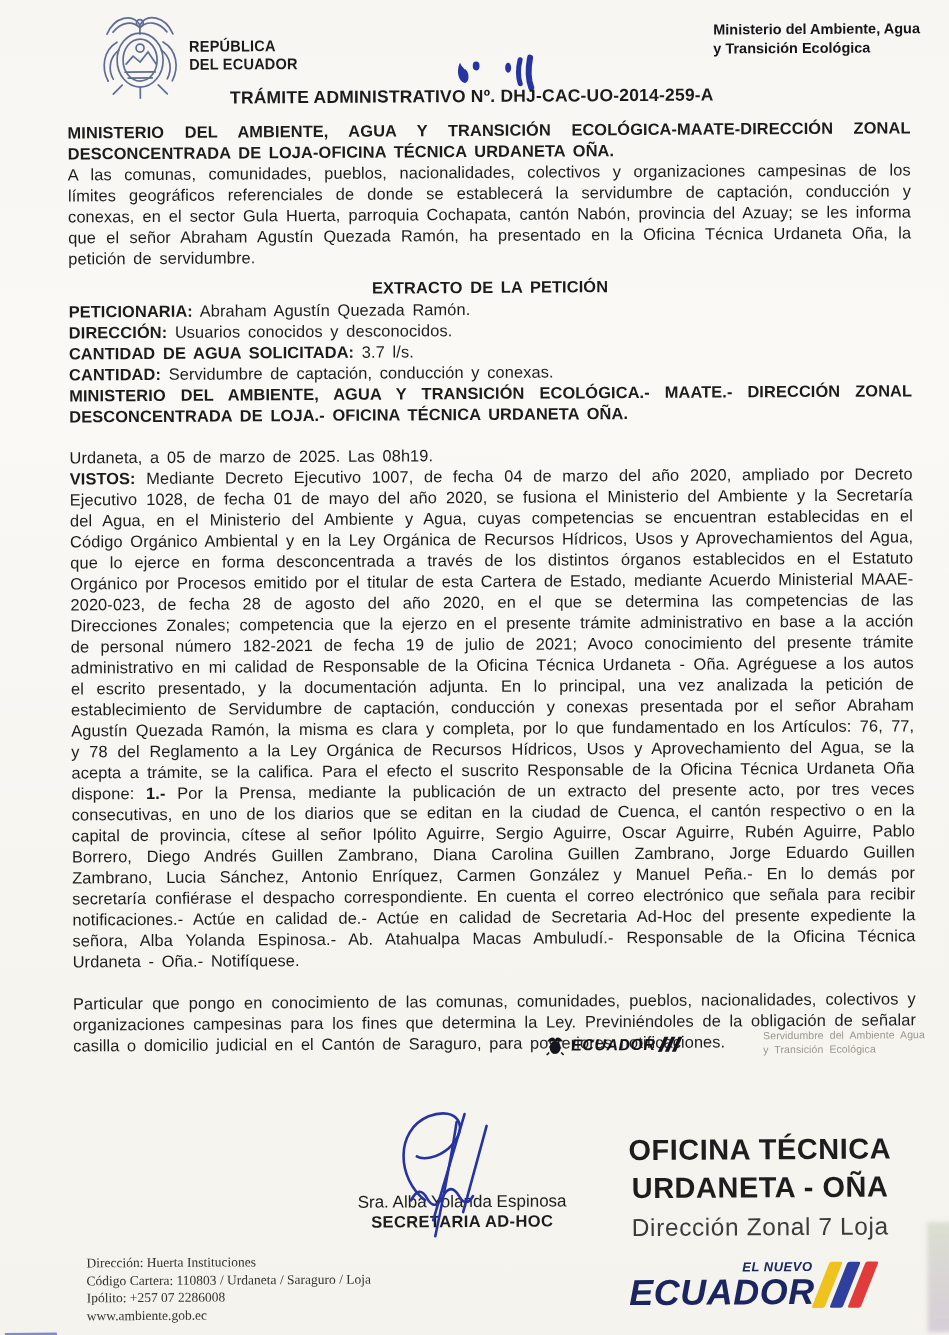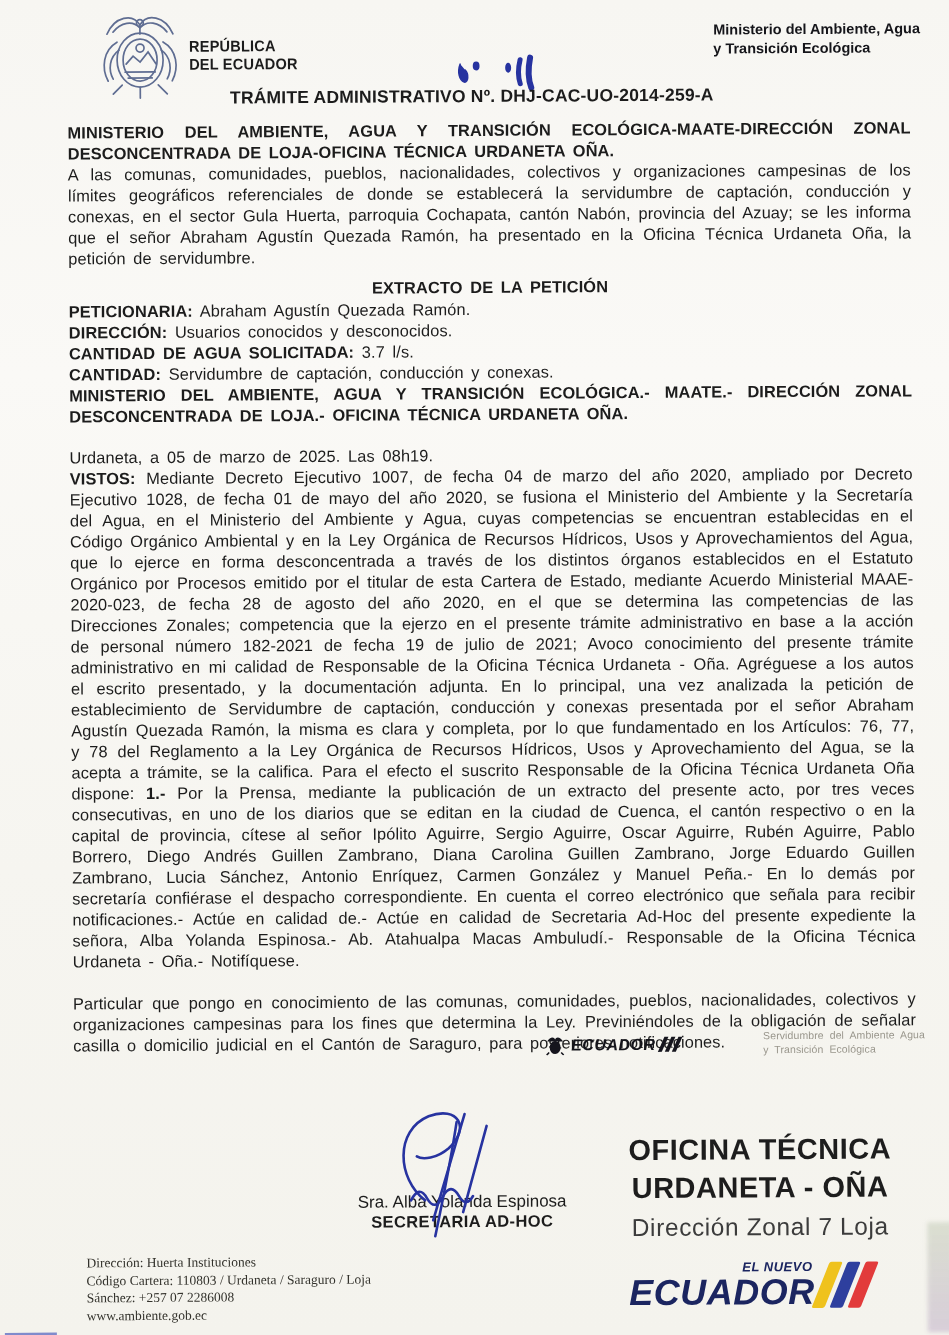--- a/index.html
+++ b/index.html
@@ -160,21 +160,21 @@
       <div class="office-block">
         <div class="office-big">OFICINA TÉCNICA</div>
         <div class="office-big">URDANETA - OÑA</div>
         <div class="office-sub">Dirección Zonal 7 Loja</div>
       </div>
     </div>
 
     <div class="footer-left">
       <div><span class="lbl">Dirección:</span><span> Huerta Instituciones</span></div>
       <div><span class="lbl">Código Cartera:</span><span> 110803 / Urdaneta / Saraguro / Loja</span></div>
-      <div><span class="lbl">Sánchez:</span><span> +257 07 2286008</span></div>
+      <div><span class="lbl">Ipólito:</span><span> +257 07 2286008</span></div>
       <div>www.ambiente.gob.ec</div>
     </div>
 
     <div class="brand">
       <div class="brand-text">
         <div class="brand-top">EL NUEVO</div>
         <div class="brand-main">ECUADOR</div>
       </div>
       <div class="flag">
           <i class="y"></i>

